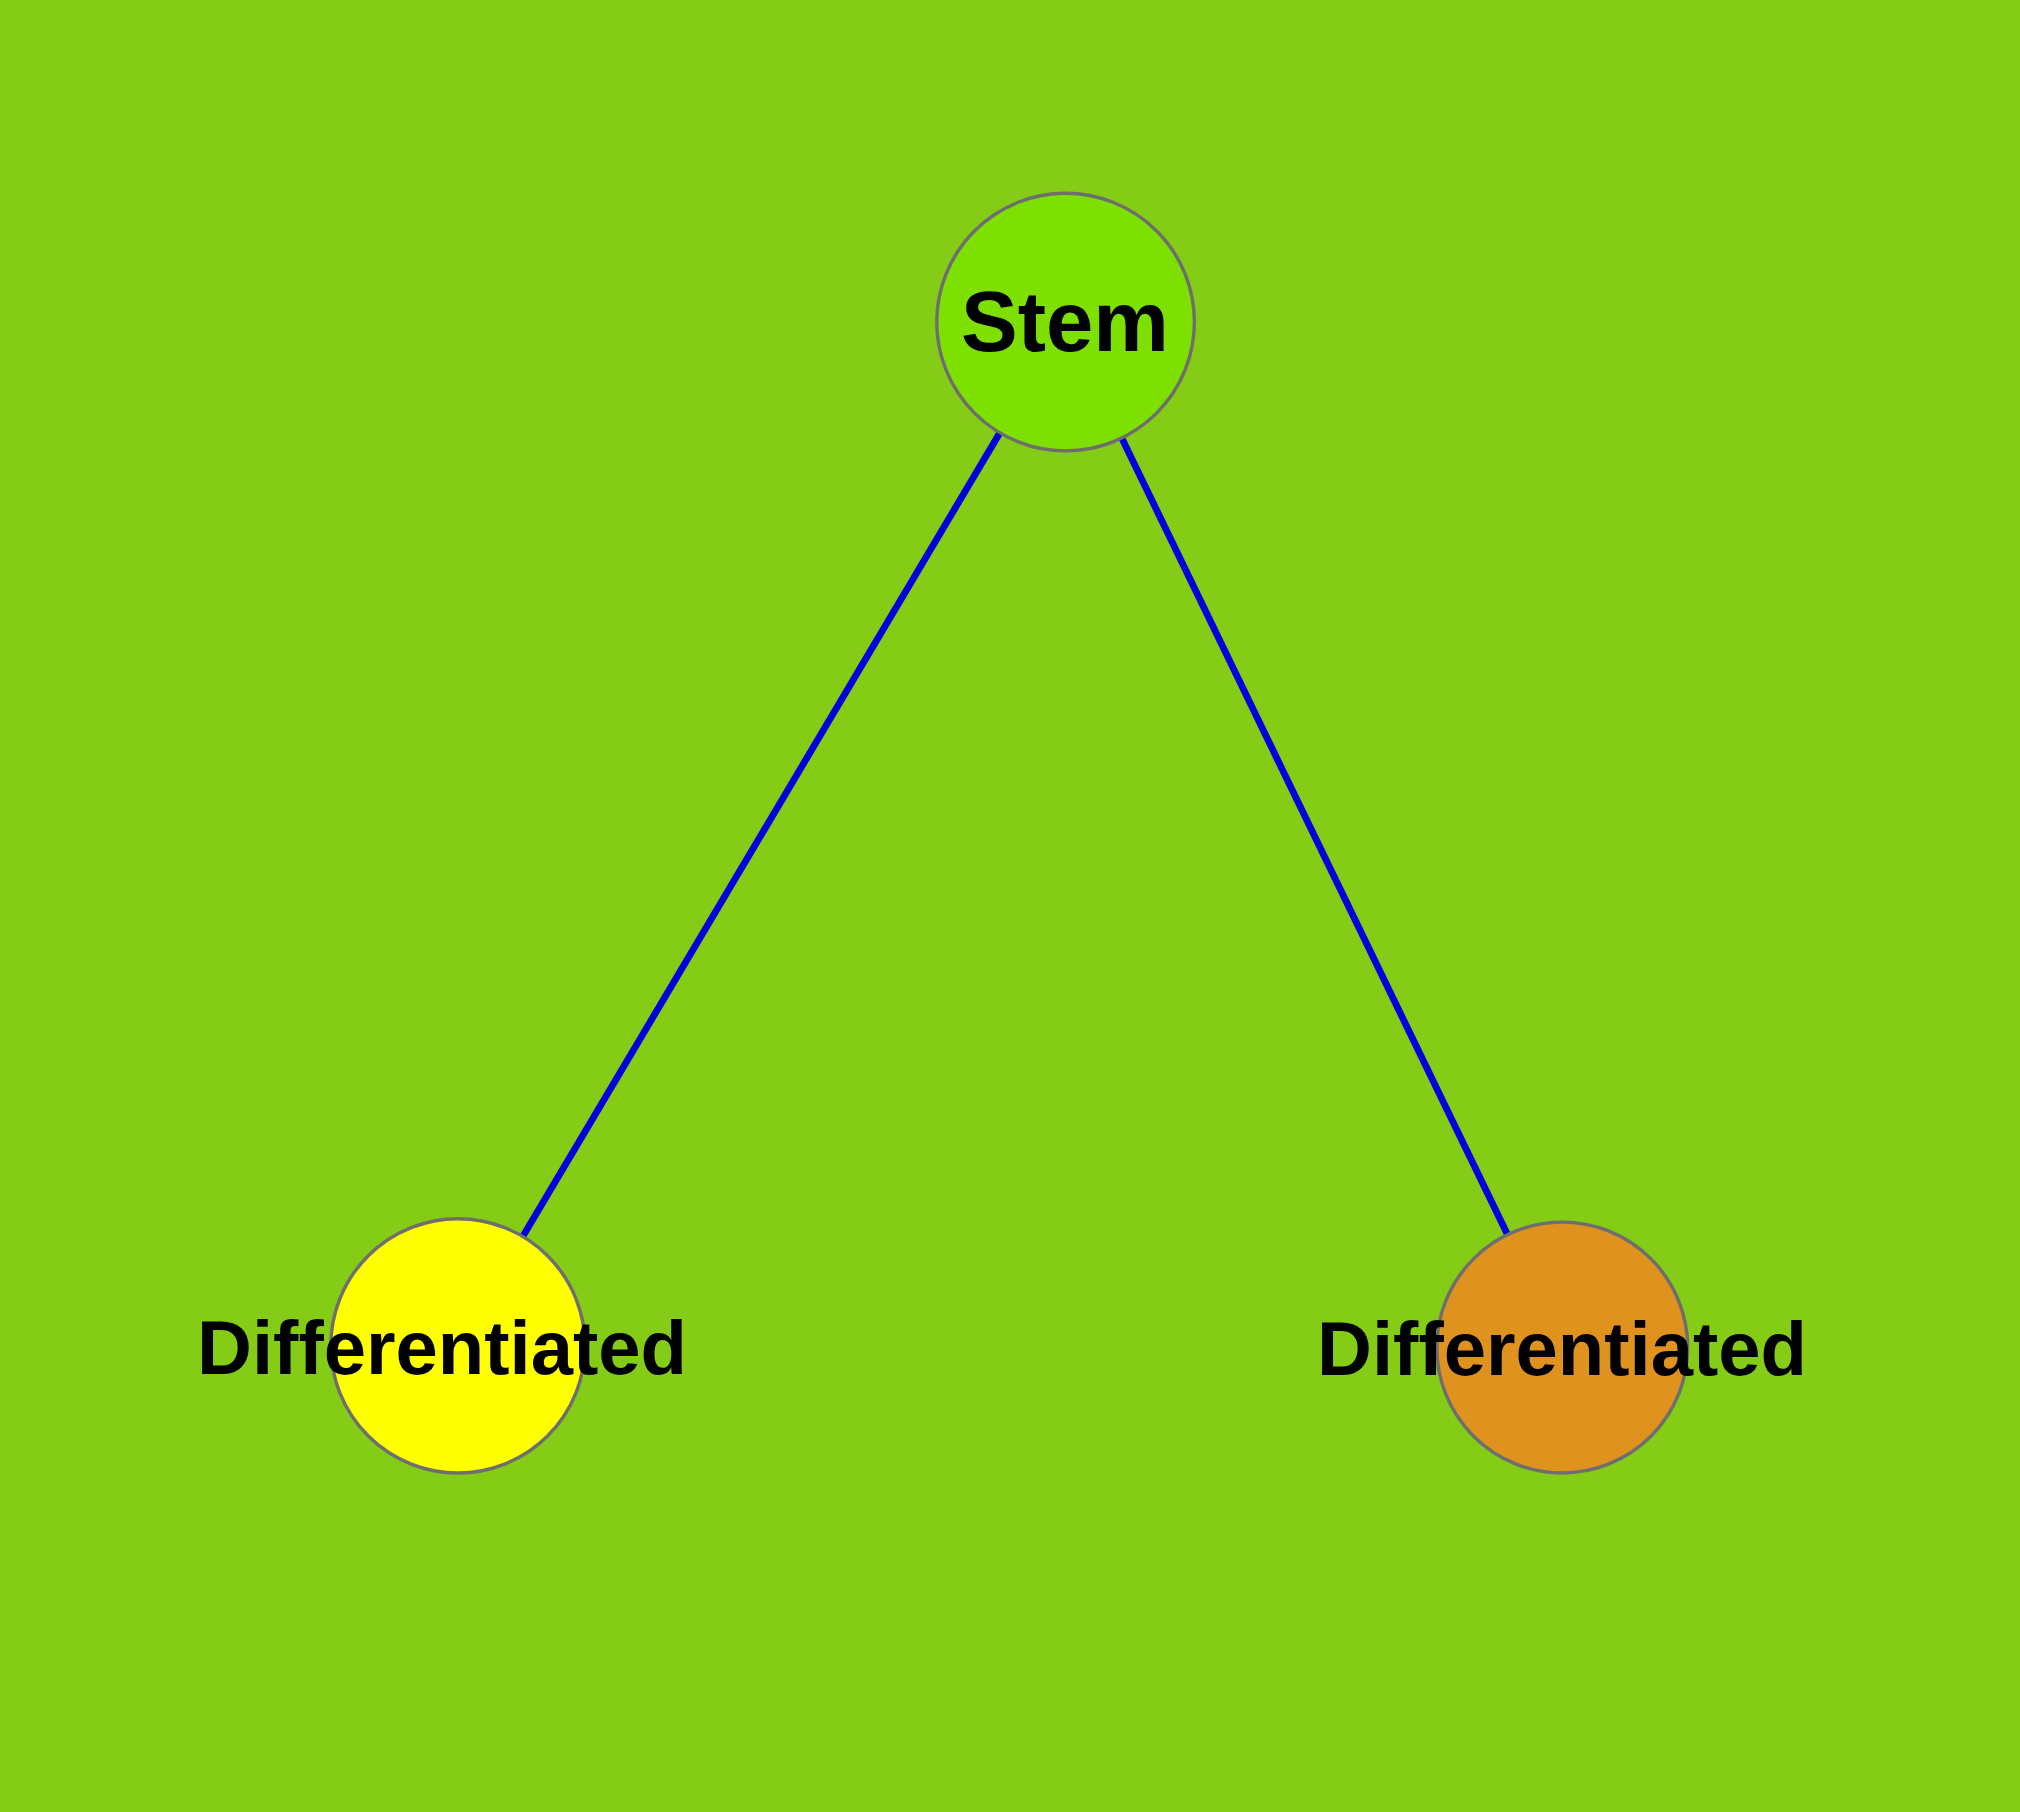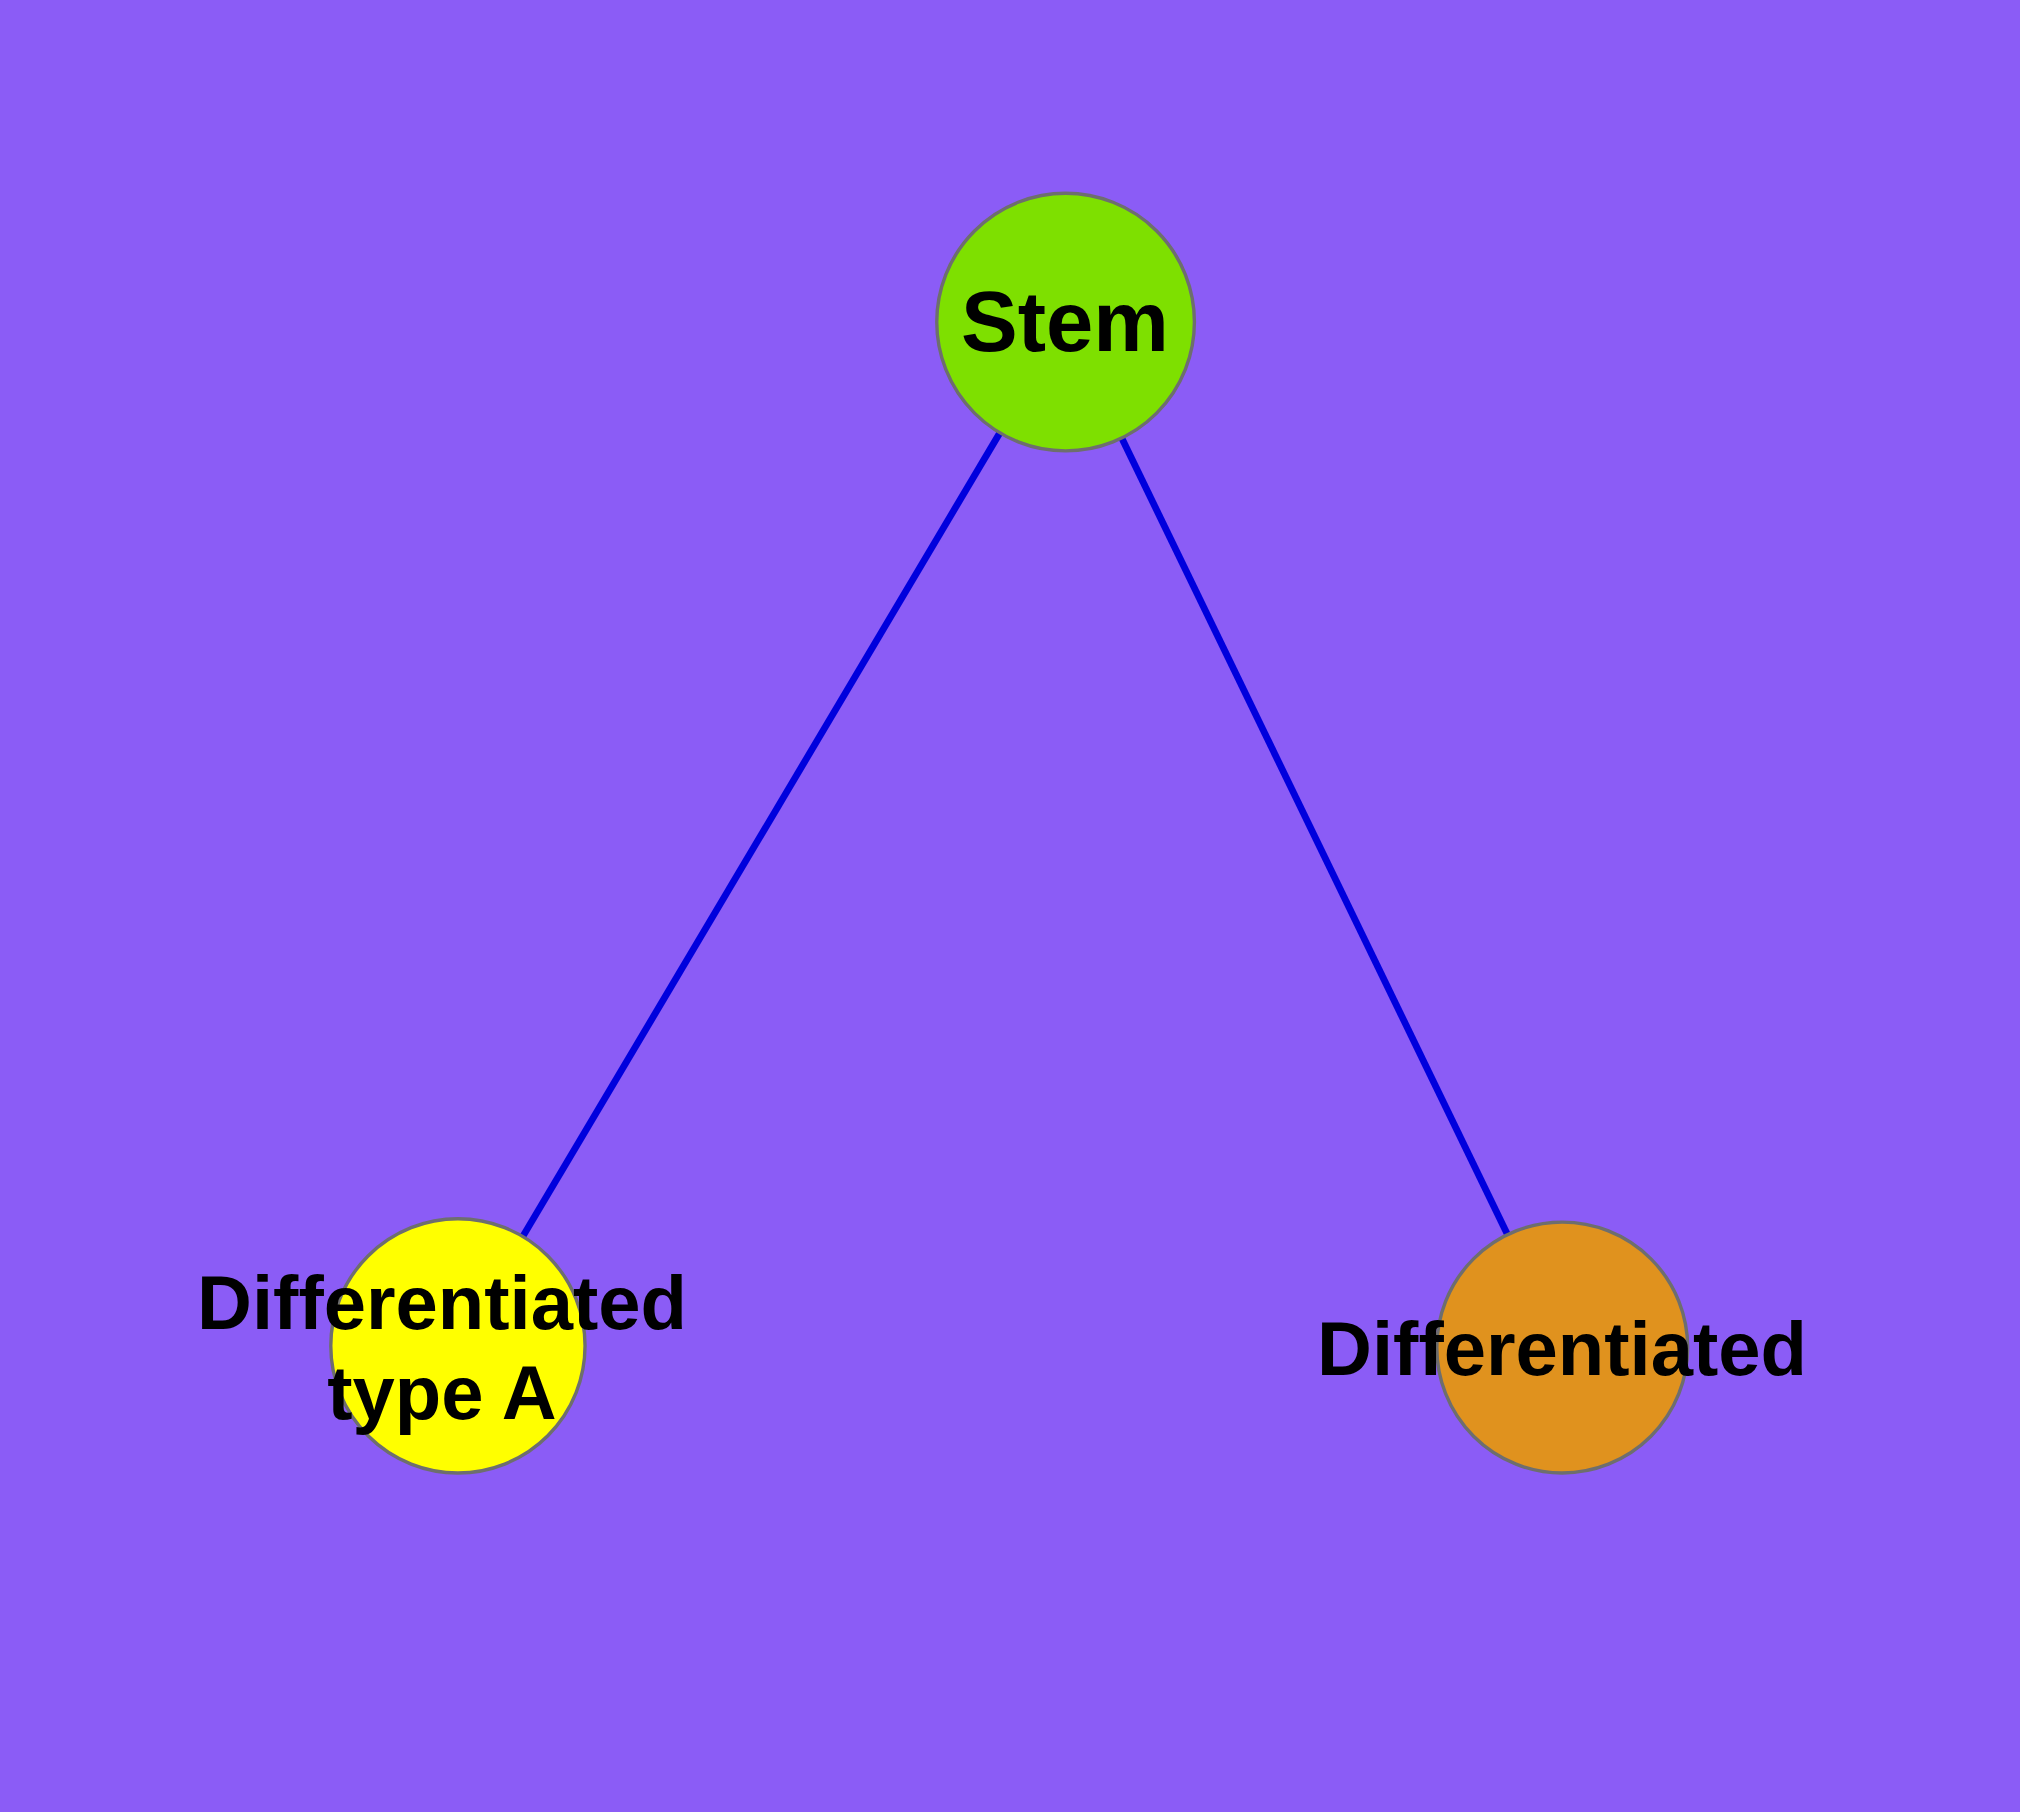--- a/index.html
+++ b/index.html
@@ -5,21 +5,21 @@
   html, body {
     margin: 0;
     padding: 0;
     background: #c9c9f2;
     font-family: "Liberation Sans", sans-serif;
   }
   .canvas {
     position: relative;
     width: 2021px;
     height: 1812px;
-    background: #8b5cf6;
+    background: #84cc16;
     overflow: hidden;
   }
   .canvas svg {
     position: absolute;
     left: 0;
     top: 0;
     display: block;
   }
   .edge {
     stroke-width: 8;
@@ -69,21 +69,20 @@
 
     <circle class="node-circle" cx="1257" cy="380" r="152" fill="#7ee000"></circle>
     <circle class="node-circle" cx="540" cy="1588" r="150" fill="#ffff00"></circle>
     <circle class="node-circle" cx="1843" cy="1590" r="148" fill="#e0921e"></circle>
   </svg>
 
   <div class="node-label stem-label">Stem</div>
 
   <div class="node-label typea-label">
     <span class="label-line">Differentiated</span>
-    <span class="label-line">type A</span>
   </div>
 
   <div class="node-label typeb-label">
     <span class="label-line">Differentiated</span>
   </div>
 
 </div>
 
 
 </body></html>

